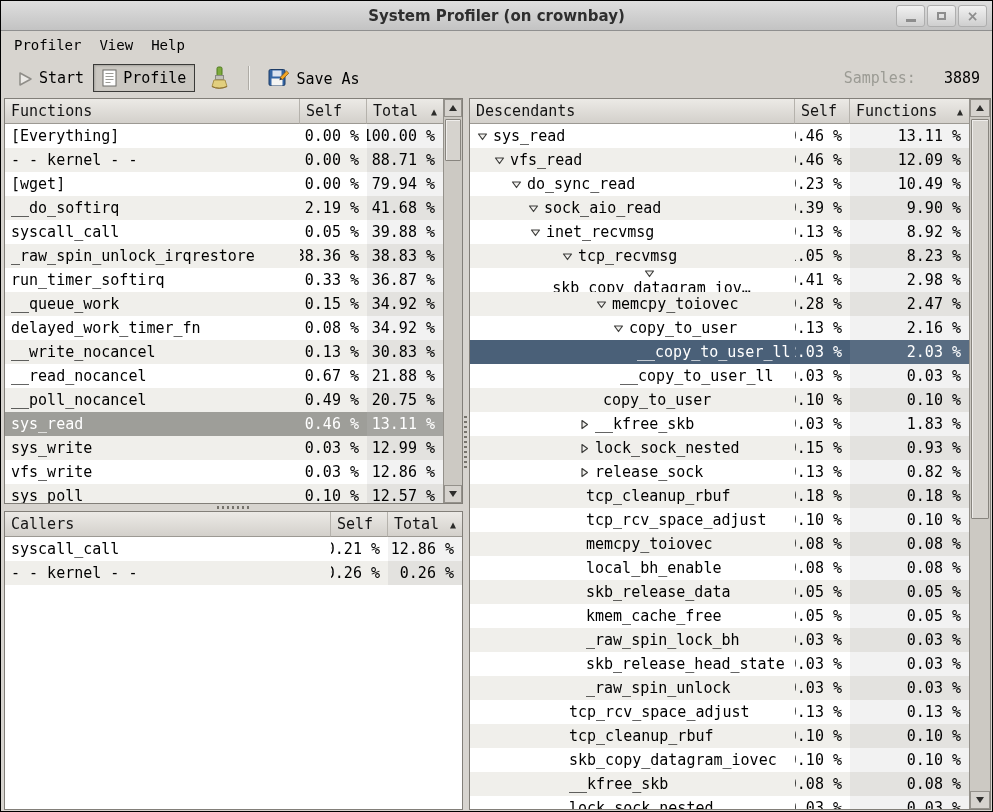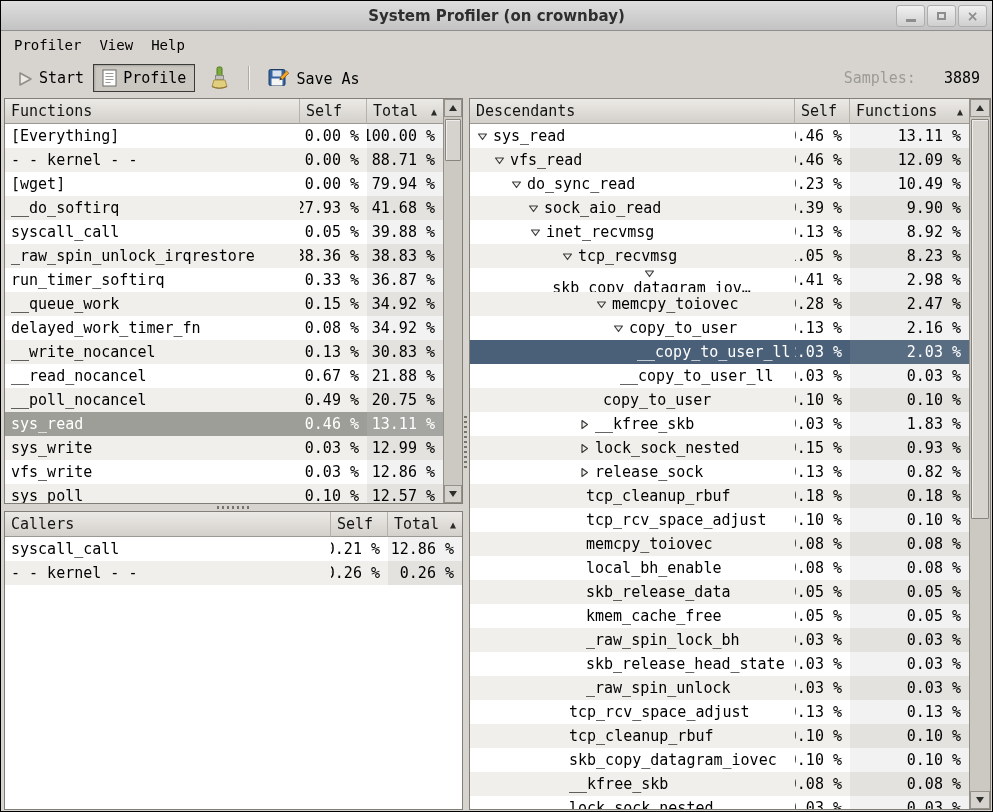--- a/index.html
+++ b/index.html
@@ -173,21 +173,21 @@
             <div class="cell num c-fself">0.00 %</div>
             <div class="cell num c-ftotal sortcol">88.71 %</div>
           </div>
           <div class="row">
             <div class="cell c-fname">[wget]</div>
             <div class="cell num c-fself">0.00 %</div>
             <div class="cell num c-ftotal sortcol">79.94 %</div>
           </div>
           <div class="row">
             <div class="cell c-fname">__do_softirq</div>
-            <div class="cell num c-fself">27.93 %</div>
+            <div class="cell num c-fself">2.19 %</div>
             <div class="cell num c-ftotal sortcol">41.68 %</div>
           </div>
           <div class="row">
             <div class="cell c-fname">syscall_call</div>
             <div class="cell num c-fself">0.05 %</div>
             <div class="cell num c-ftotal sortcol">39.88 %</div>
           </div>
           <div class="row">
             <div class="cell c-fname">_raw_spin_unlock_irqrestore</div>
             <div class="cell num c-fself">38.36 %</div>

